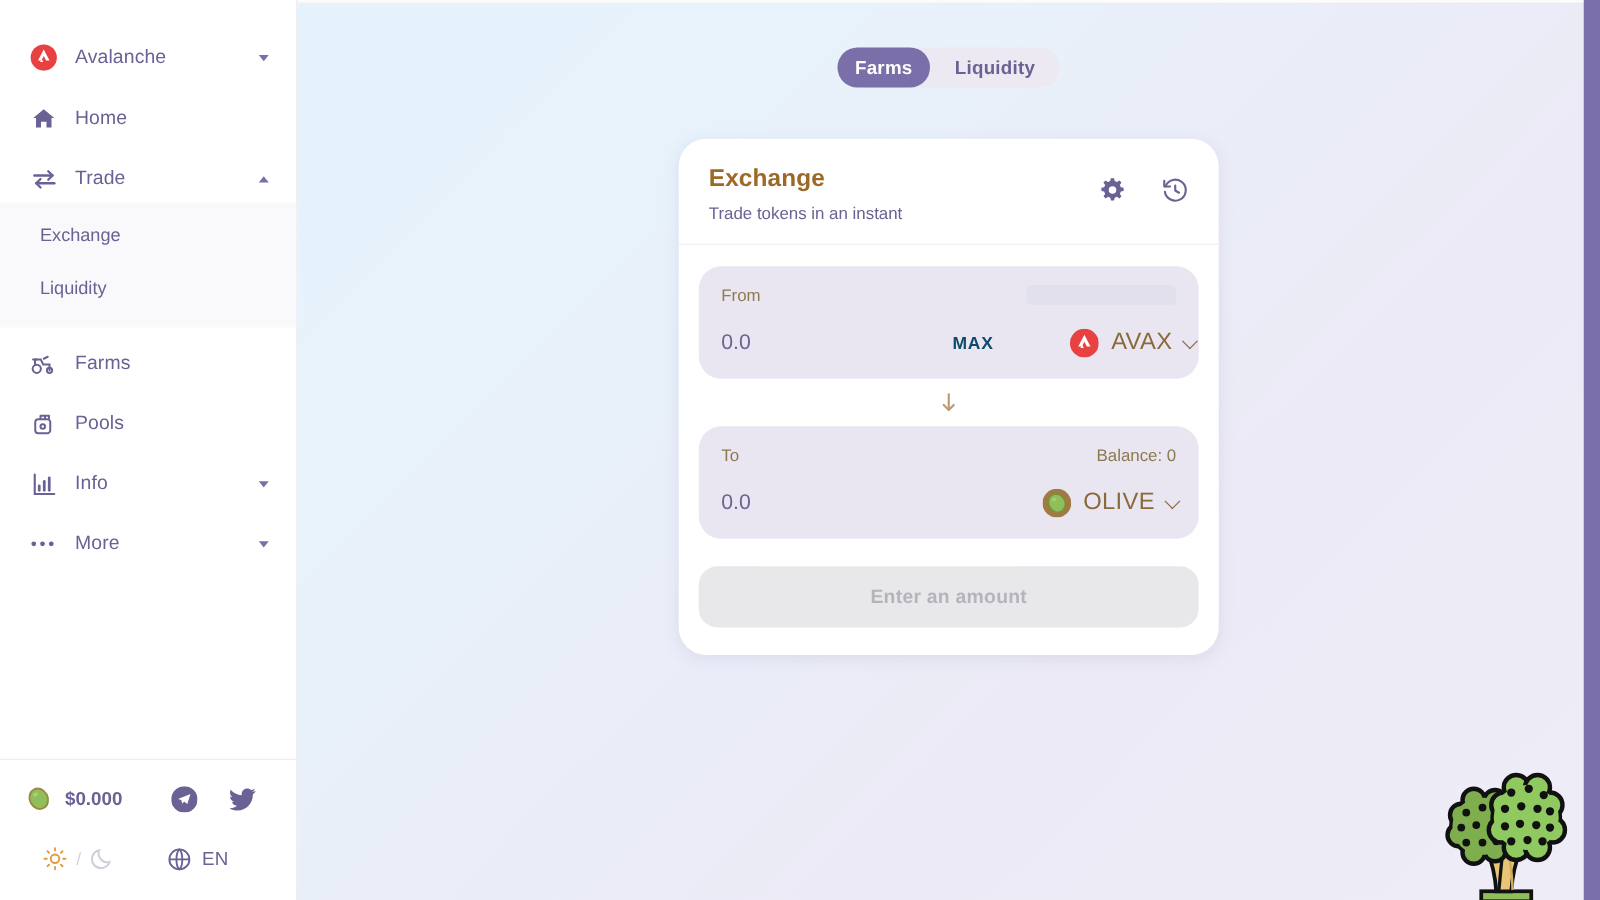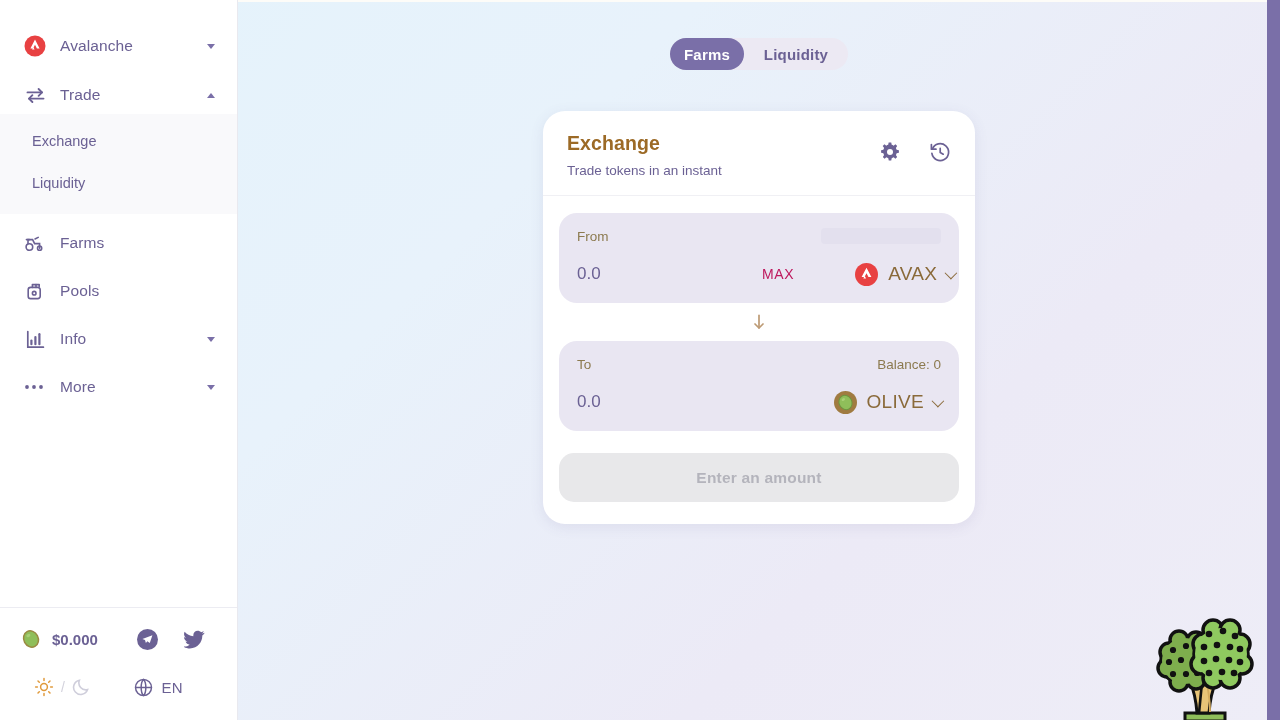--- a/index.html
+++ b/index.html
@@ -189,21 +189,21 @@
     gap: 35px;
   }
   .amount {
     font-size: 17px; color: #6b6194;
     background: transparent; border: none; outline: none;
     width: 150px;
     font-family: "Liberation Sans", sans-serif;
   }
   .maxbtn {
     margin-left: auto;
-    font-size: 14px; font-weight: normal; color: #be185d;
+    font-size: 14px; font-weight: bold; color: #0c4a6e;
     letter-spacing: .6px;
     cursor: pointer;
   }
   .tokenbtn {
     display: flex; align-items: center;
     margin-left: 26px;
     cursor: pointer;
   }
   .tokenbtn .tname {
     font-size: 19px; color: #8a6a3a; margin-left: 10px; letter-spacing: .3px;
@@ -271,20 +271,28 @@
           <svg width="22" height="22" viewBox="0 0 22 22">
             <circle cx="11" cy="11" r="10.5" fill="#e84142"></circle>
             <path d="M11 4.6 L15.6 13.4 H12.9 L11 9.8 L9.1 13.4 H6.4 Z" fill="#fff"></path>
             <path d="M8.0 14.6 L9.3 12.2 L10.6 14.6 Z" fill="#fff"></path>
           </svg>
         </span>
         <span class="lbl">Avalanche</span>
         <span class="caret down"></span>
       </div>
 
+      <div class="nav-row home">
+        <span class="ic">
+          <svg width="20" height="20" viewBox="0 0 20 20" fill="#6b6194">
+            <path d="M10 2.4 L1.6 9.3 h2.2 V17 h4.0 v-4.6 h4.4 V17 h4.0 V9.3 h2.2 Z"></path>
+          </svg>
+        </span>
+        <span class="lbl">Home</span>
+      </div>
 
       <div class="nav-row trade">
         <span class="ic">
           <svg width="21" height="21" viewBox="0 0 21 21" fill="none" stroke="#6b6194" stroke-width="1.9" stroke-linecap="round" stroke-linejoin="round">
             <path d="M2.5 7.4 H17"></path>
             <path d="M13.6 4.0 L17 7.4 L13.6 10.8"></path>
             <path d="M18.5 13.6 H4"></path>
             <path d="M7.4 10.2 L4 13.6 L7.4 17"></path>
           </svg>
         </span>

